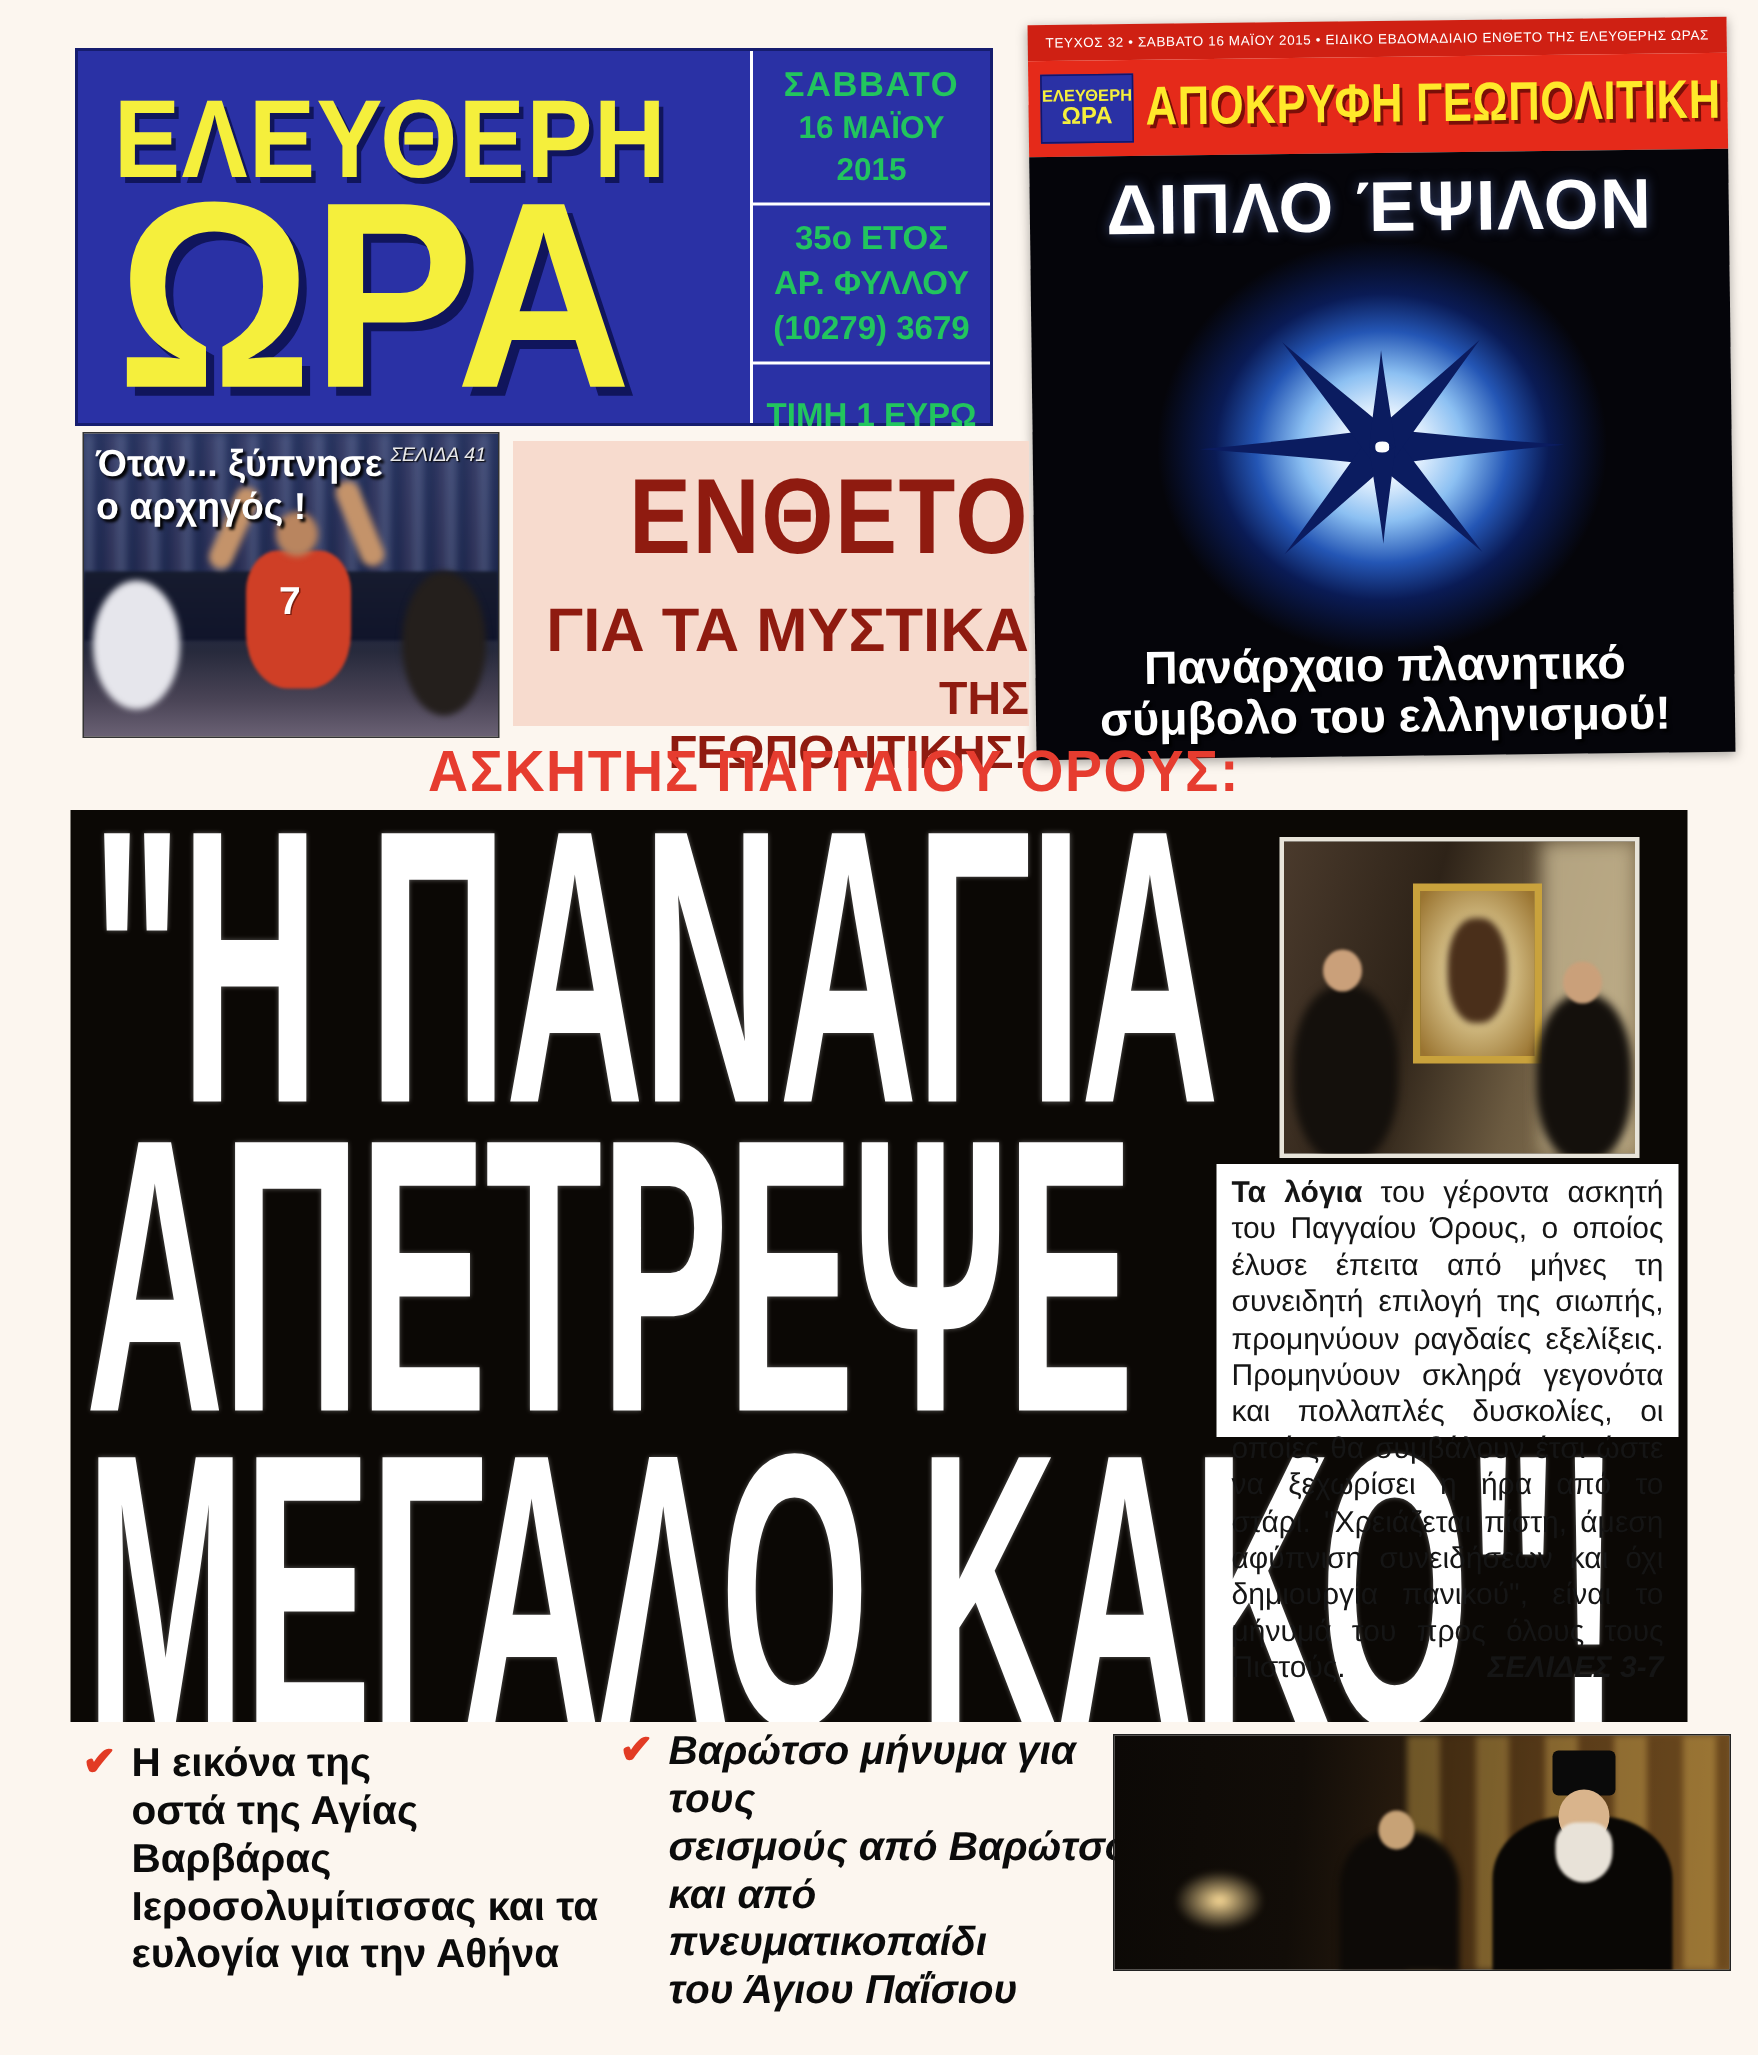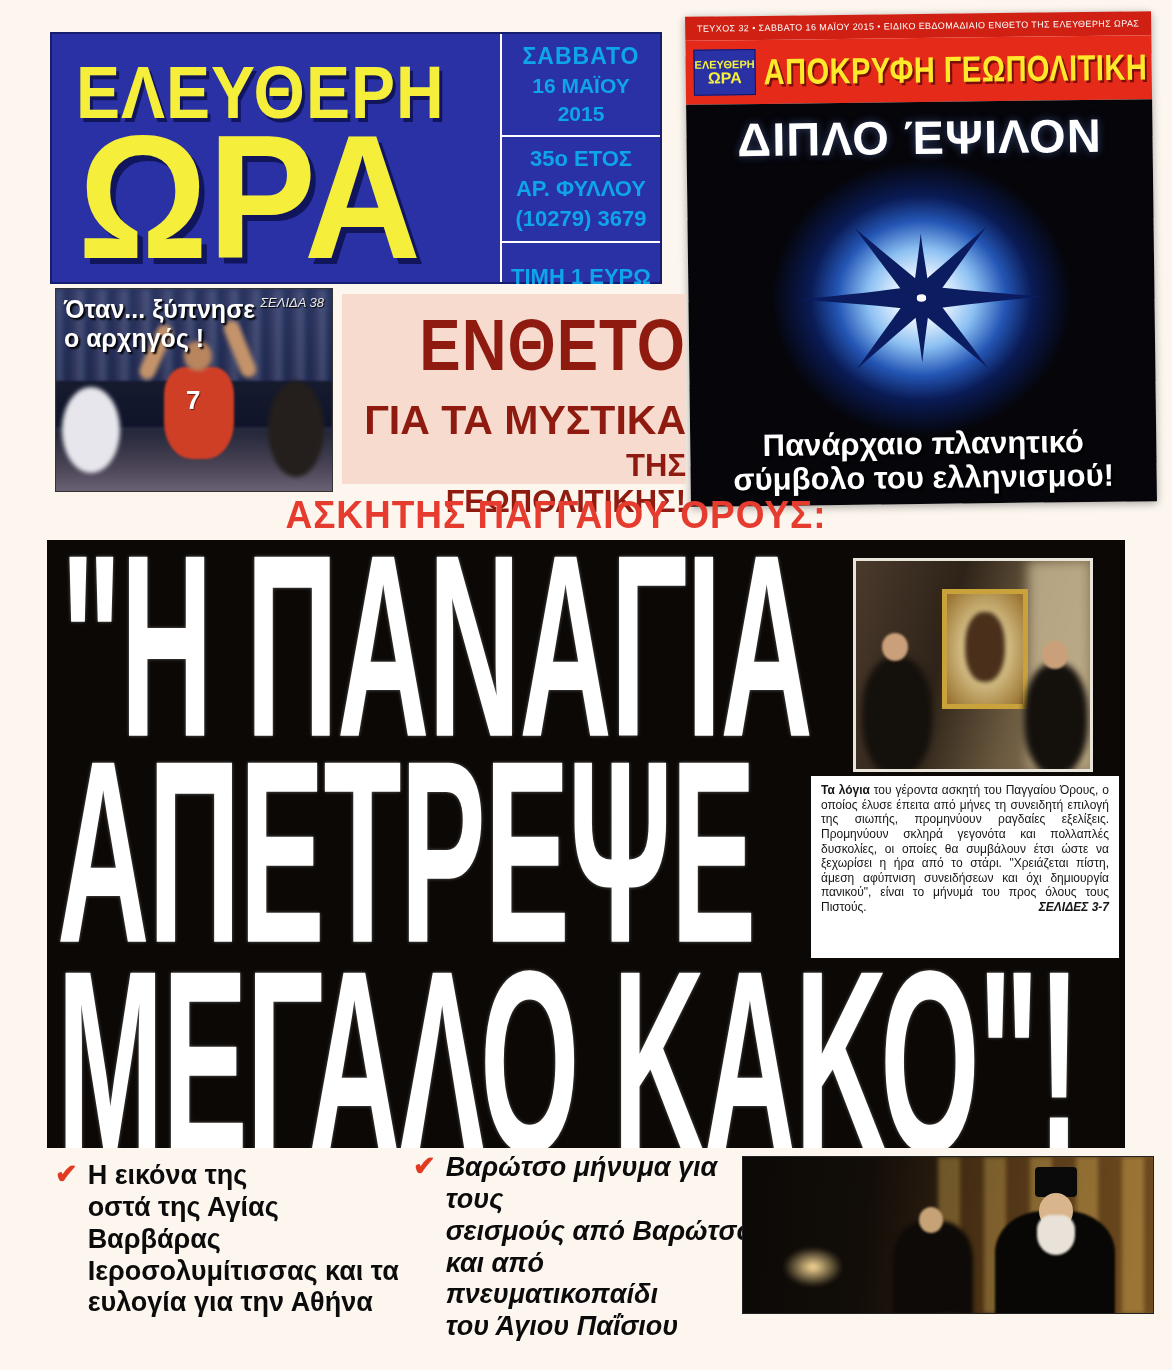--- a/index.html
+++ b/index.html
@@ -13,21 +13,21 @@
   
   .masthead { position:absolute; left:50px; top:32px; width:612px; height:252px;
     background:#2a31a5; border:2px solid #161d6e; display:flex; }
   .masthead-left { position:relative; width:448px; }
   .m-title-top { position:absolute; left:24px; top:16px; font-size:66px; font-weight:900;
     color:#f5ef3c; letter-spacing:1px; transform:scale(1.0,1.12); transform-origin:top left;
     text-shadow:3px 3px 0 #10155c; white-space:nowrap; }
   .m-title-bottom { position:absolute; left:26px; top:74px; font-size:150px; font-weight:900;
     color:#f5ef3c; transform:scale(1.08,1.18); transform-origin:top left;
     text-shadow:5px 5px 0 #10155c; white-space:nowrap; line-height:1; }
-  .masthead-right { width:160px; border-left:2px solid #ffffff; color:#0ea5e9;
+  .masthead-right { width:160px; border-left:2px solid #ffffff; color:#22c55e;
     text-align:center; font-weight:bold; display:flex; flex-direction:column; }
   .m-sec { padding:9px 4px; border-bottom:2px solid #ffffff; display:flex;
     flex-direction:column; gap:4px; justify-content:center; flex:1; }
   .m-sec:last-child { border-bottom:none;margin-top:12px; }
   .m-day { font-size:23px; letter-spacing:1px; }
   .m-line { font-size:21px; }
   .m-small { font-size:22px; }
 
   
   .supplement { position:absolute; left:688px; top:14px; width:466px; height:490px;
@@ -121,21 +121,21 @@
   .pr-sil { position:absolute; border-radius:45%; filter:blur(3px); background:#14100c; }
   .pr-s1 { left:6px; top:96px; width:70px; height:118px; }
   .pr-s2 { left:168px; top:102px; width:64px; height:112px; }
   .pr-h1 { position:absolute; left:26px; top:72px; width:26px; height:28px;
     border-radius:50%; background:#caa07a; filter:blur(1px); }
   .pr-h2 { position:absolute; left:186px; top:80px; width:26px; height:28px;
     border-radius:50%; background:#caa07a; filter:blur(1px); }
 
   
   .article { position:absolute; left:764px; top:236px; width:308px; height:182px;
-    background:#ffffff; padding:7px 10px; font-size:12px; line-height:1.22;
+    background:#ffffff; padding:7px 10px; font-size:20px; line-height:1.22;
     text-align:justify; color:#151515; }
   .article .lead { font-weight:bold; }
   .article .pgref { font-weight:bold; font-style:italic; float:right; }
 
   
   .bullet { position:absolute; display:flex; gap:10px; align-items:flex-start; }
   .bullet-left { left:55px; top:1160px; width:360px; }
   .bullet-mid { left:413px; top:1152px; width:340px; }
   .check { color:#e23b24; font-size:27px; font-weight:900; line-height:1.1;
     flex:0 0 auto; }
@@ -248,21 +248,21 @@
     <div class="bb-blob bb-dark"></div>
     <div class="bb-blob bb-arm-l"></div>
     <div class="bb-blob bb-arm-r"></div>
     <div class="bb-blob bb-torso"></div>
     <div class="bb-blob bb-head"></div>
     <div class="bb-num">7</div>
     <div class="bb-caption">
       <div>Όταν... ξύπνησε</div>
       <div>ο αρχηγός !</div>
     </div>
-    <div class="bb-pageref">ΣΕΛΙΔΑ 38</div>
+    <div class="bb-pageref">ΣΕΛΙΔΑ 41</div>
   </div>
 
   <div class="promo">
     <div class="promo-1">ΕΝΘΕΤΟ</div>
     <div class="promo-2">ΓΙΑ ΤΑ ΜΥΣΤΙΚΑ</div>
     <div class="promo-3">ΤΗΣ ΓΕΩΠΟΛΙΤΙΚΗΣ!</div>
   </div>
 
   <div class="kicker">ΑΣΚΗΤΗΣ ΠΑΓΓΑΙΟΥ ΟΡΟΥΣ:</div>
 

